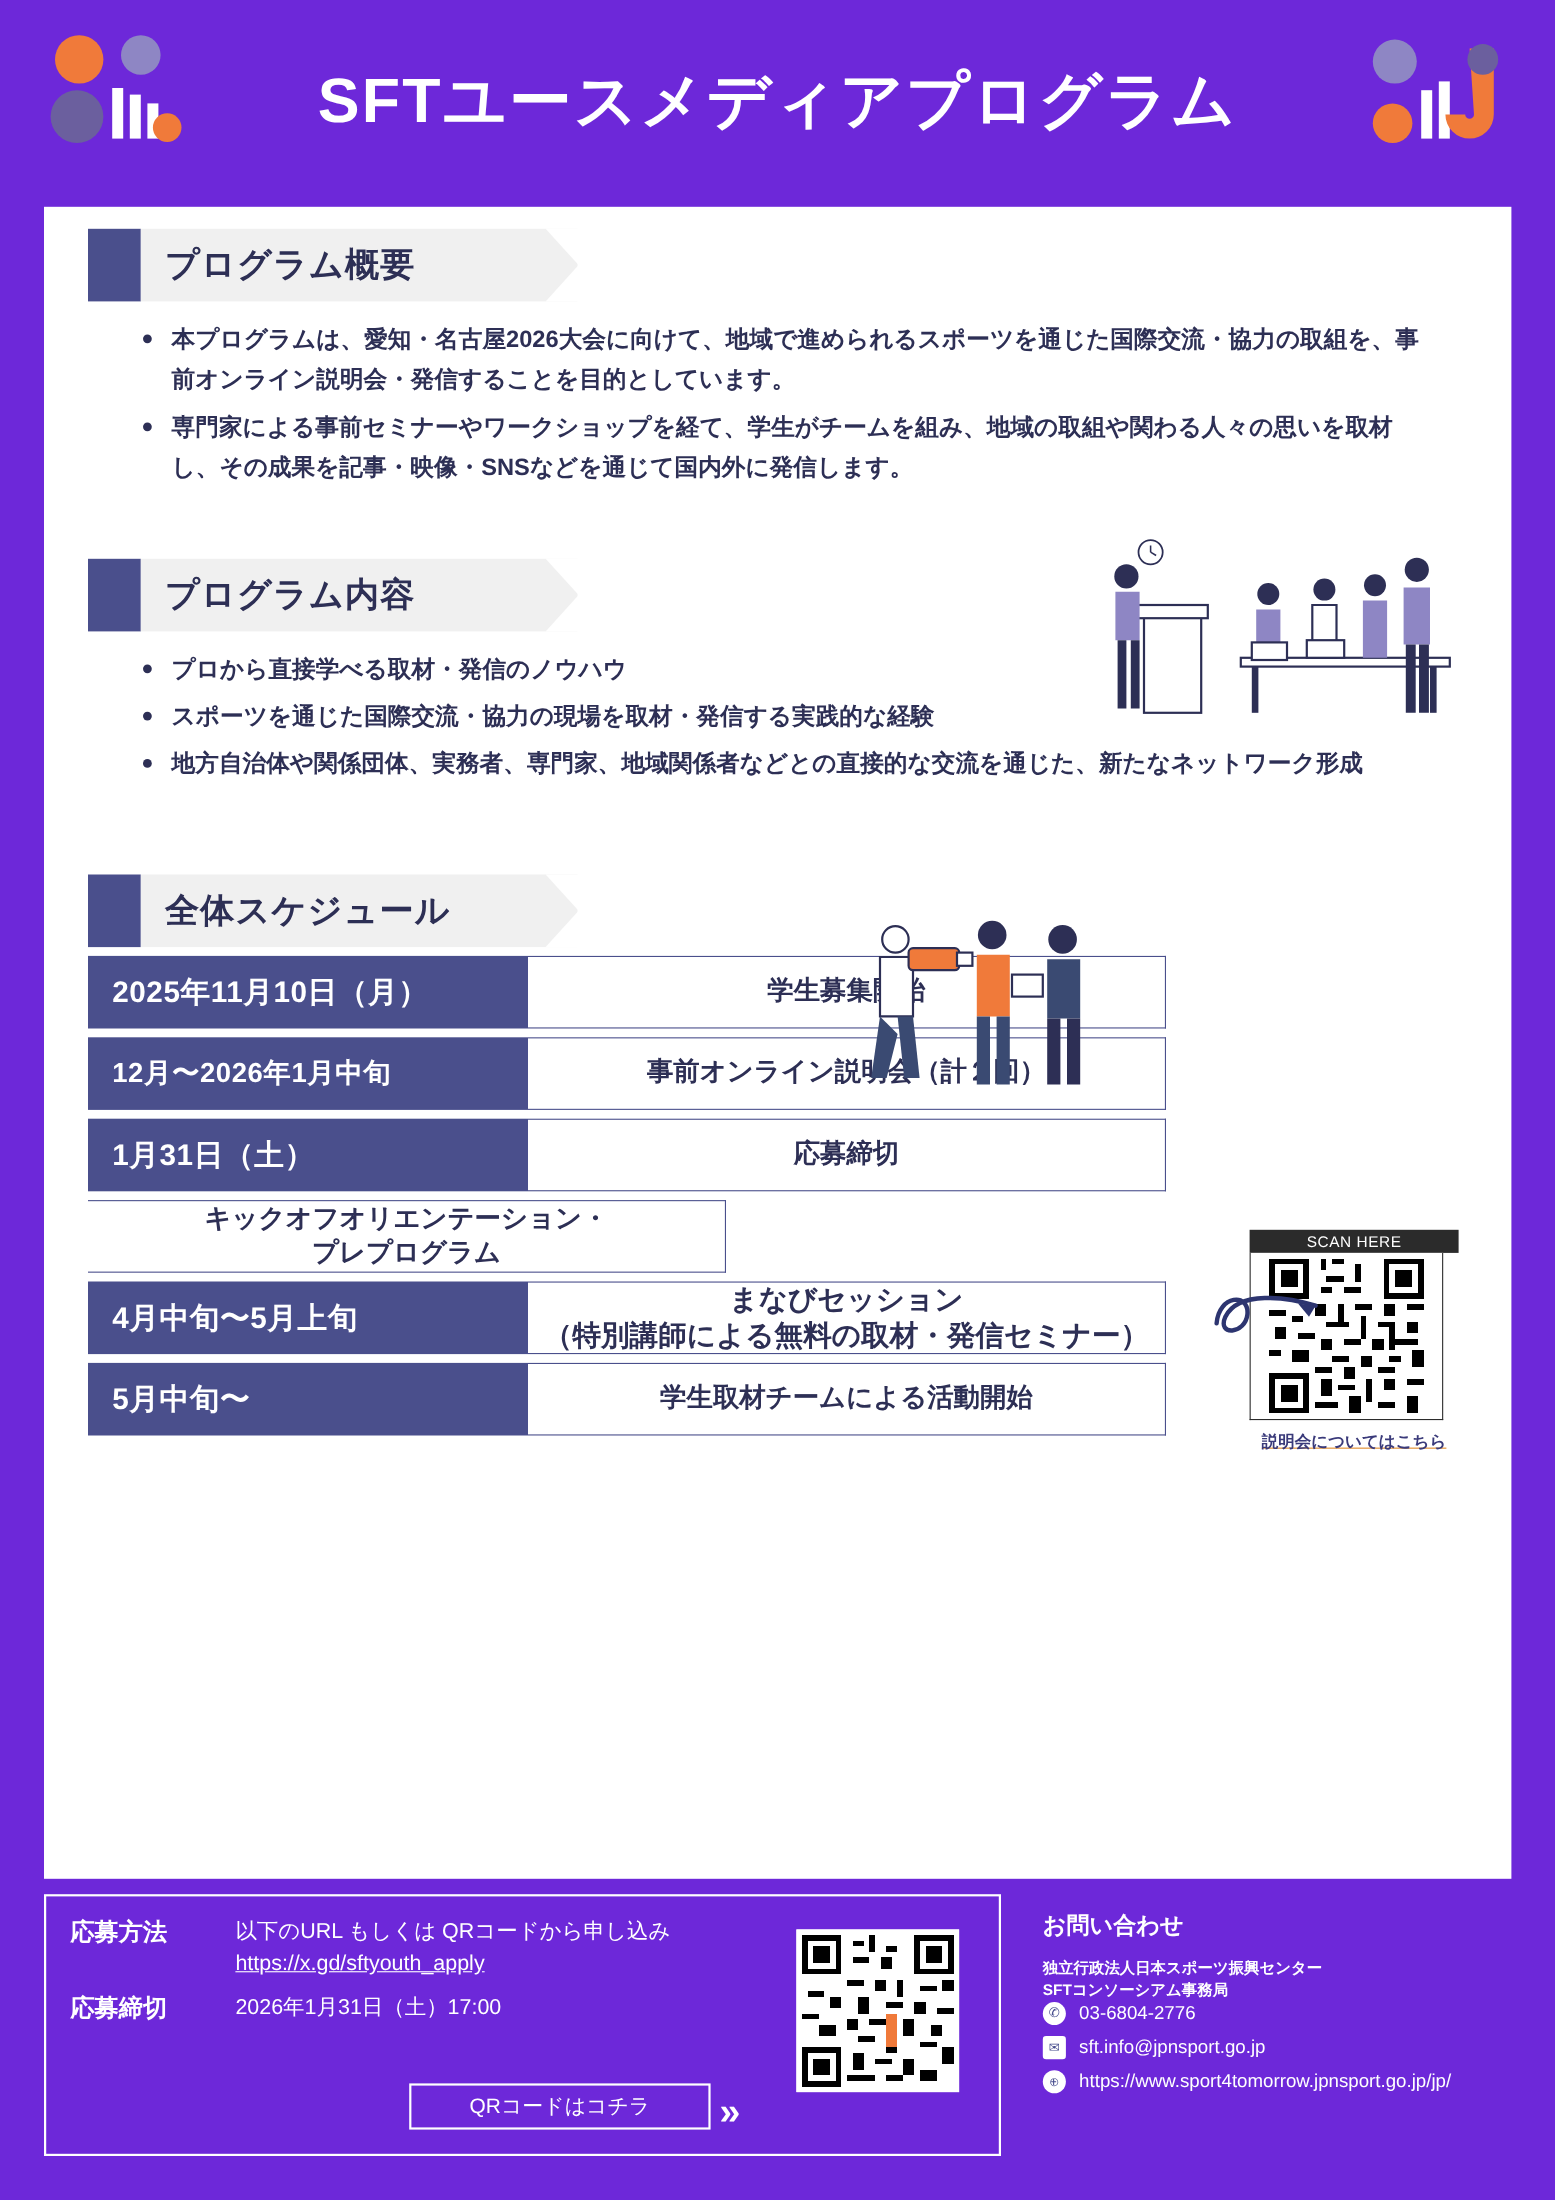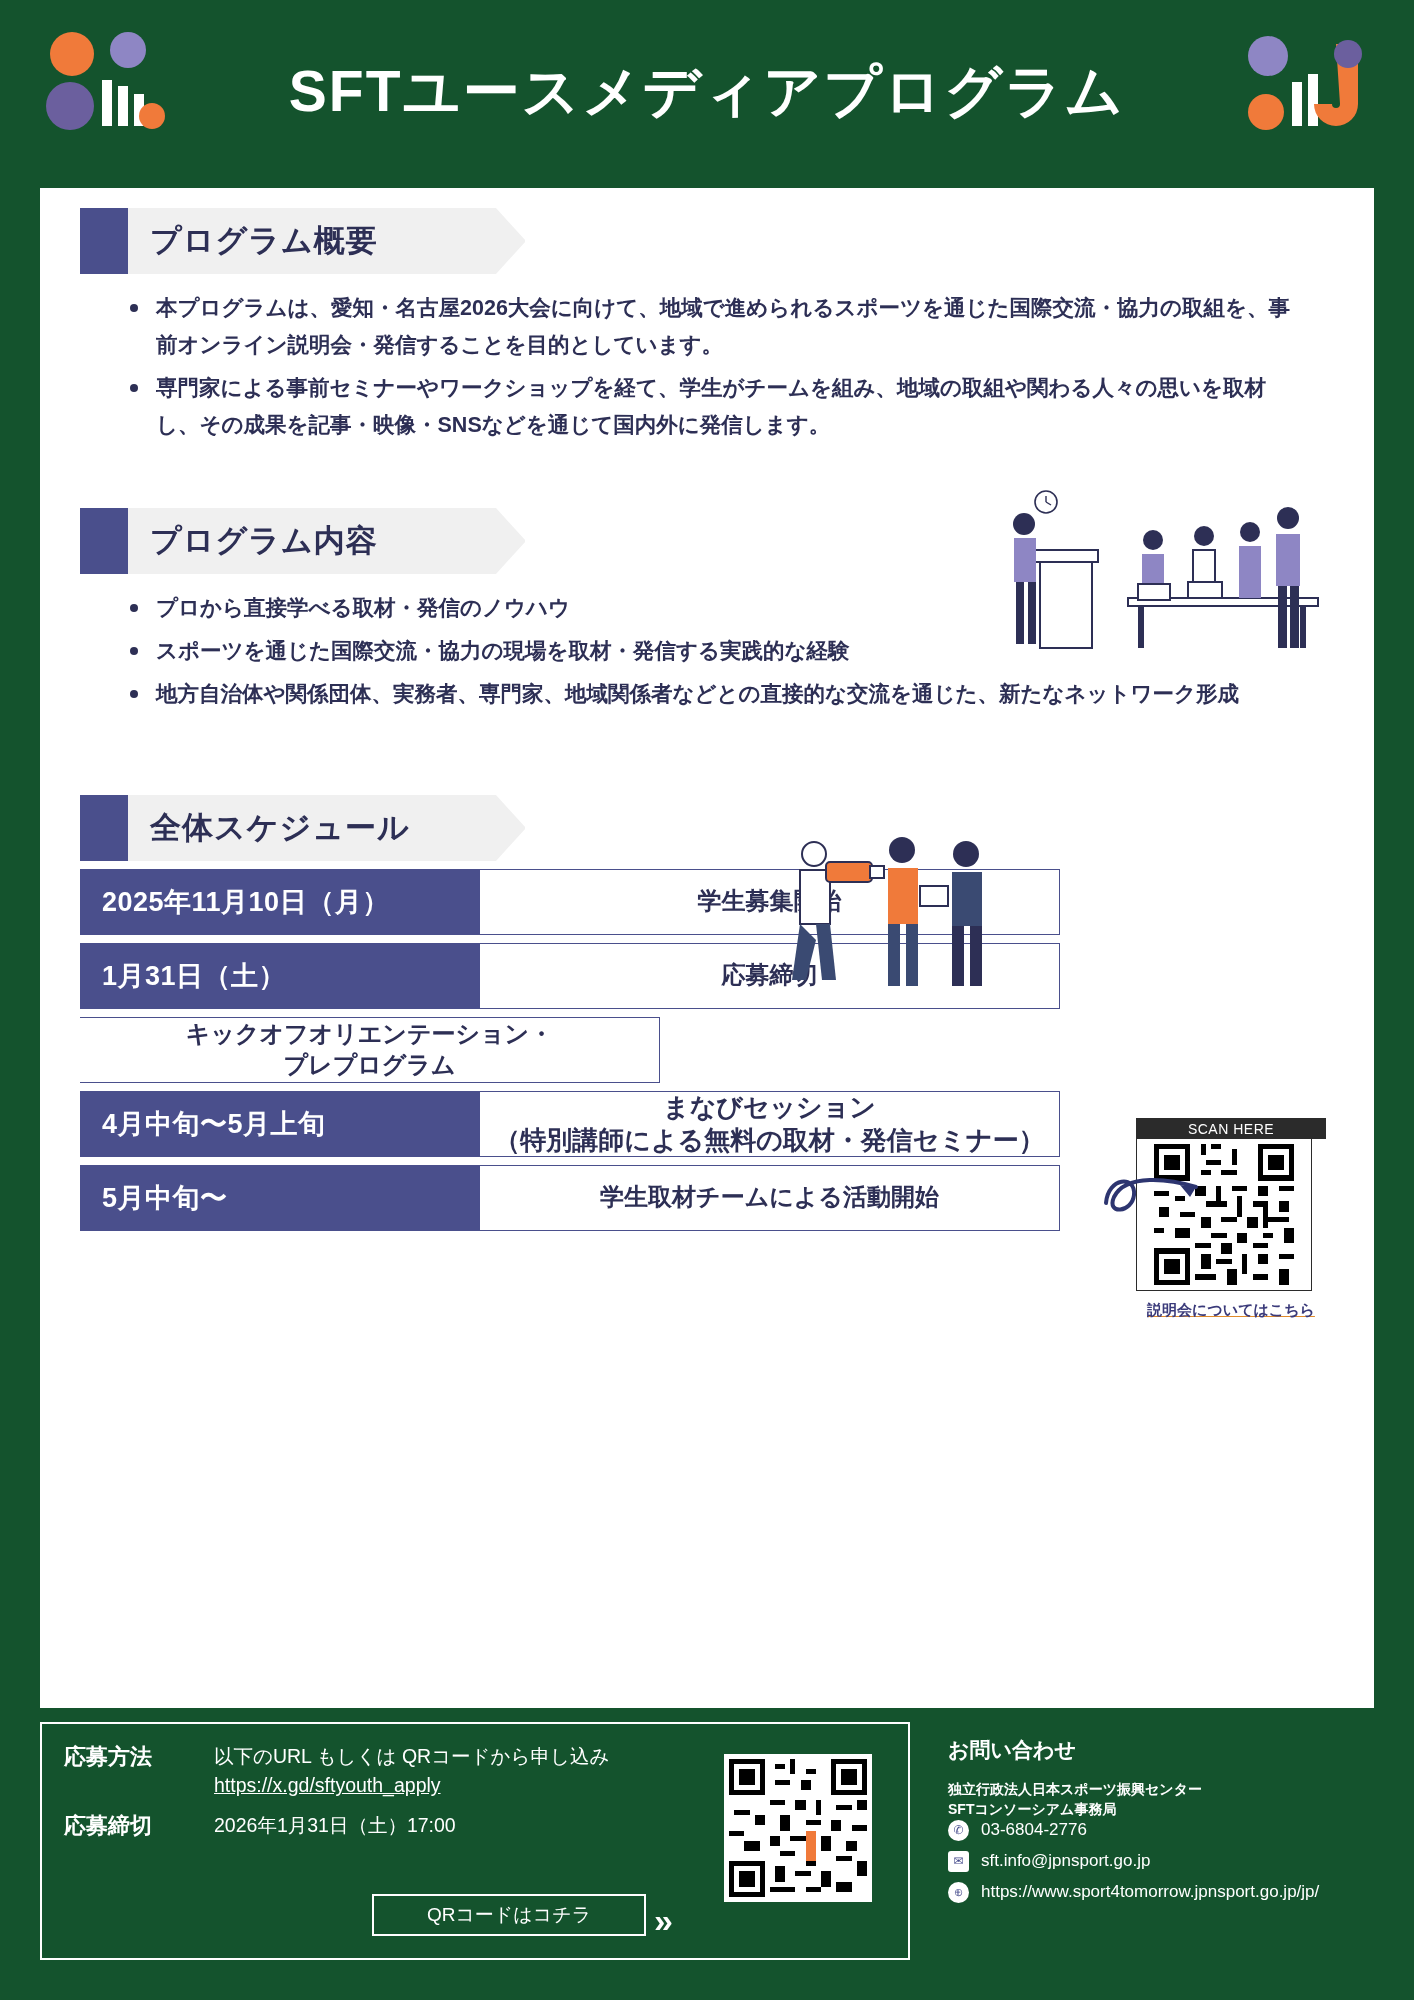--- a/index.html
+++ b/index.html
@@ -11,21 +11,21 @@
     height: 2000px;
     background: #4a4f8c;
     font-family: "Liberation Sans", sans-serif;
     overflow: hidden;
     position: relative;
   }
   .poster {
     position: relative;
     width: 1414px;
     height: 2000px;
-    background: #14532d;
+    background: #6d28d9;
     box-sizing: border-box;
   }
 
   
   .header {
     position: relative;
     height: 185px;
     display: flex;
     align-items: center;
     justify-content: center;
@@ -420,20 +420,26 @@
       <div class="band">
         <span>全体スケジュール</span>
       </div>
     </div>
 
     <div class="schedule">
       <div class="sched-row">
         <div class="sched-date">2025年11月10日（月）</div>
         <div class="sched-desc">
           <span>学生募集開始</span>
+        </div>
+      </div>
+      <div class="sched-row">
+        <div class="sched-date sm">12月〜2026年1月中旬</div>
+        <div class="sched-desc">
+          <span>事前オンライン説明会（計２回）</span>
         </div>
       </div>
       <div class="sched-row">
         <div class="sched-date">1月31日（土）</div>
         <div class="sched-desc">
           <span>応募締切</span>
         </div>
       </div>
       <div class="sched-row">
         <div class="sched-desc">

